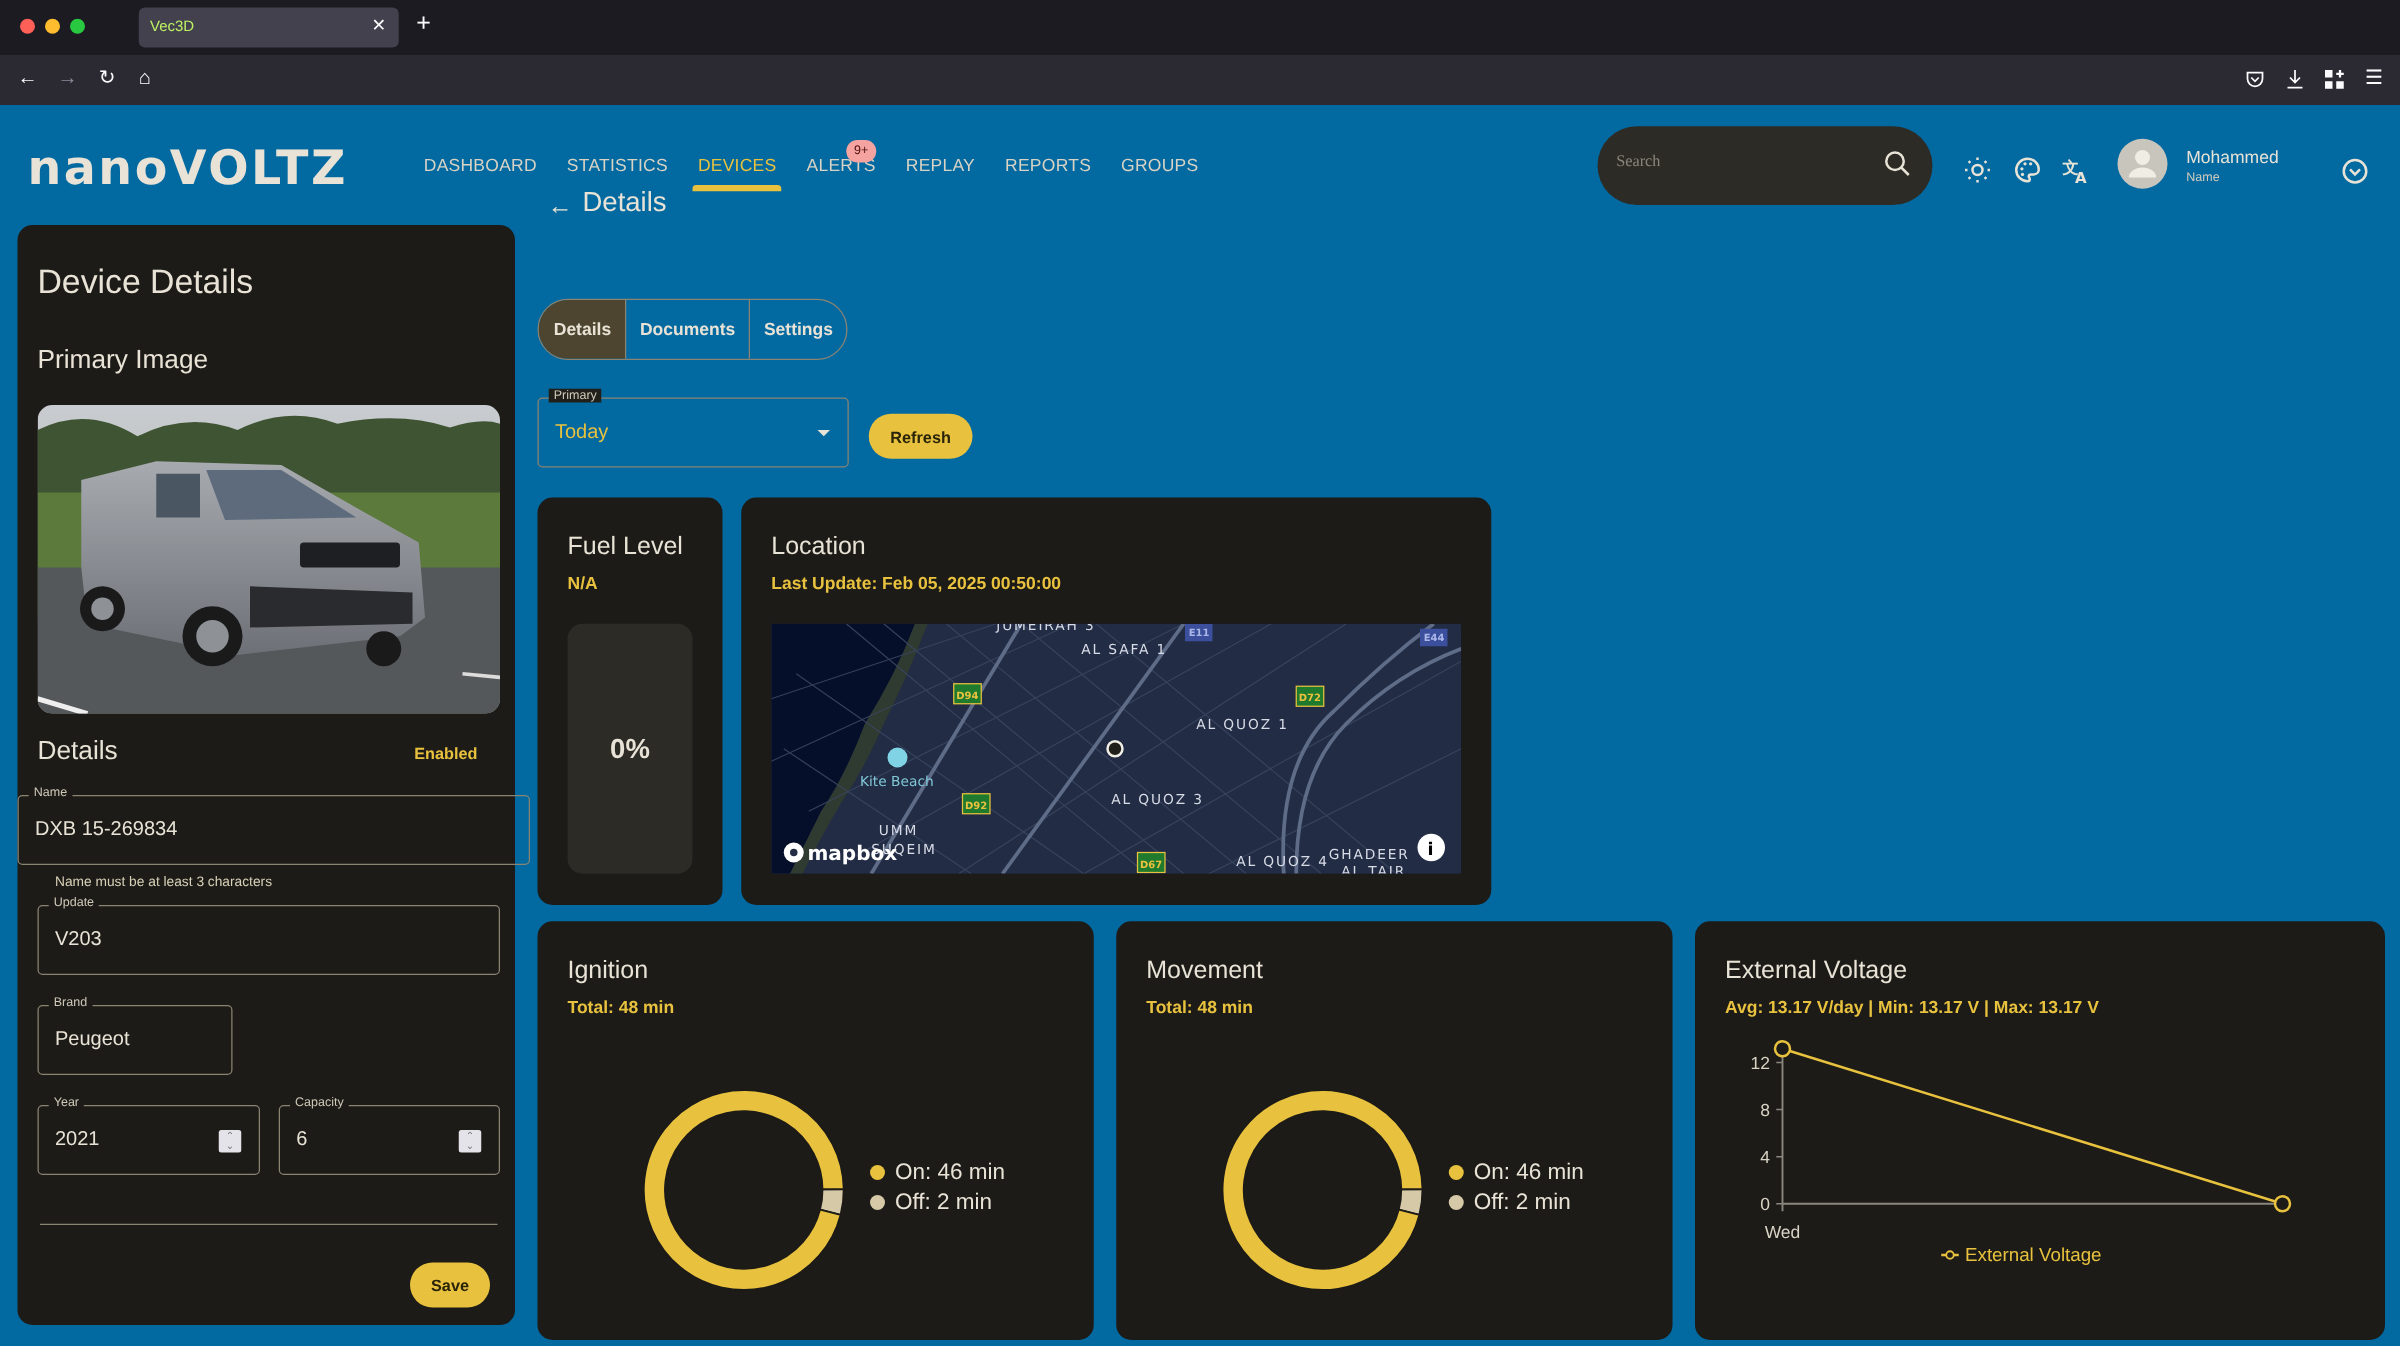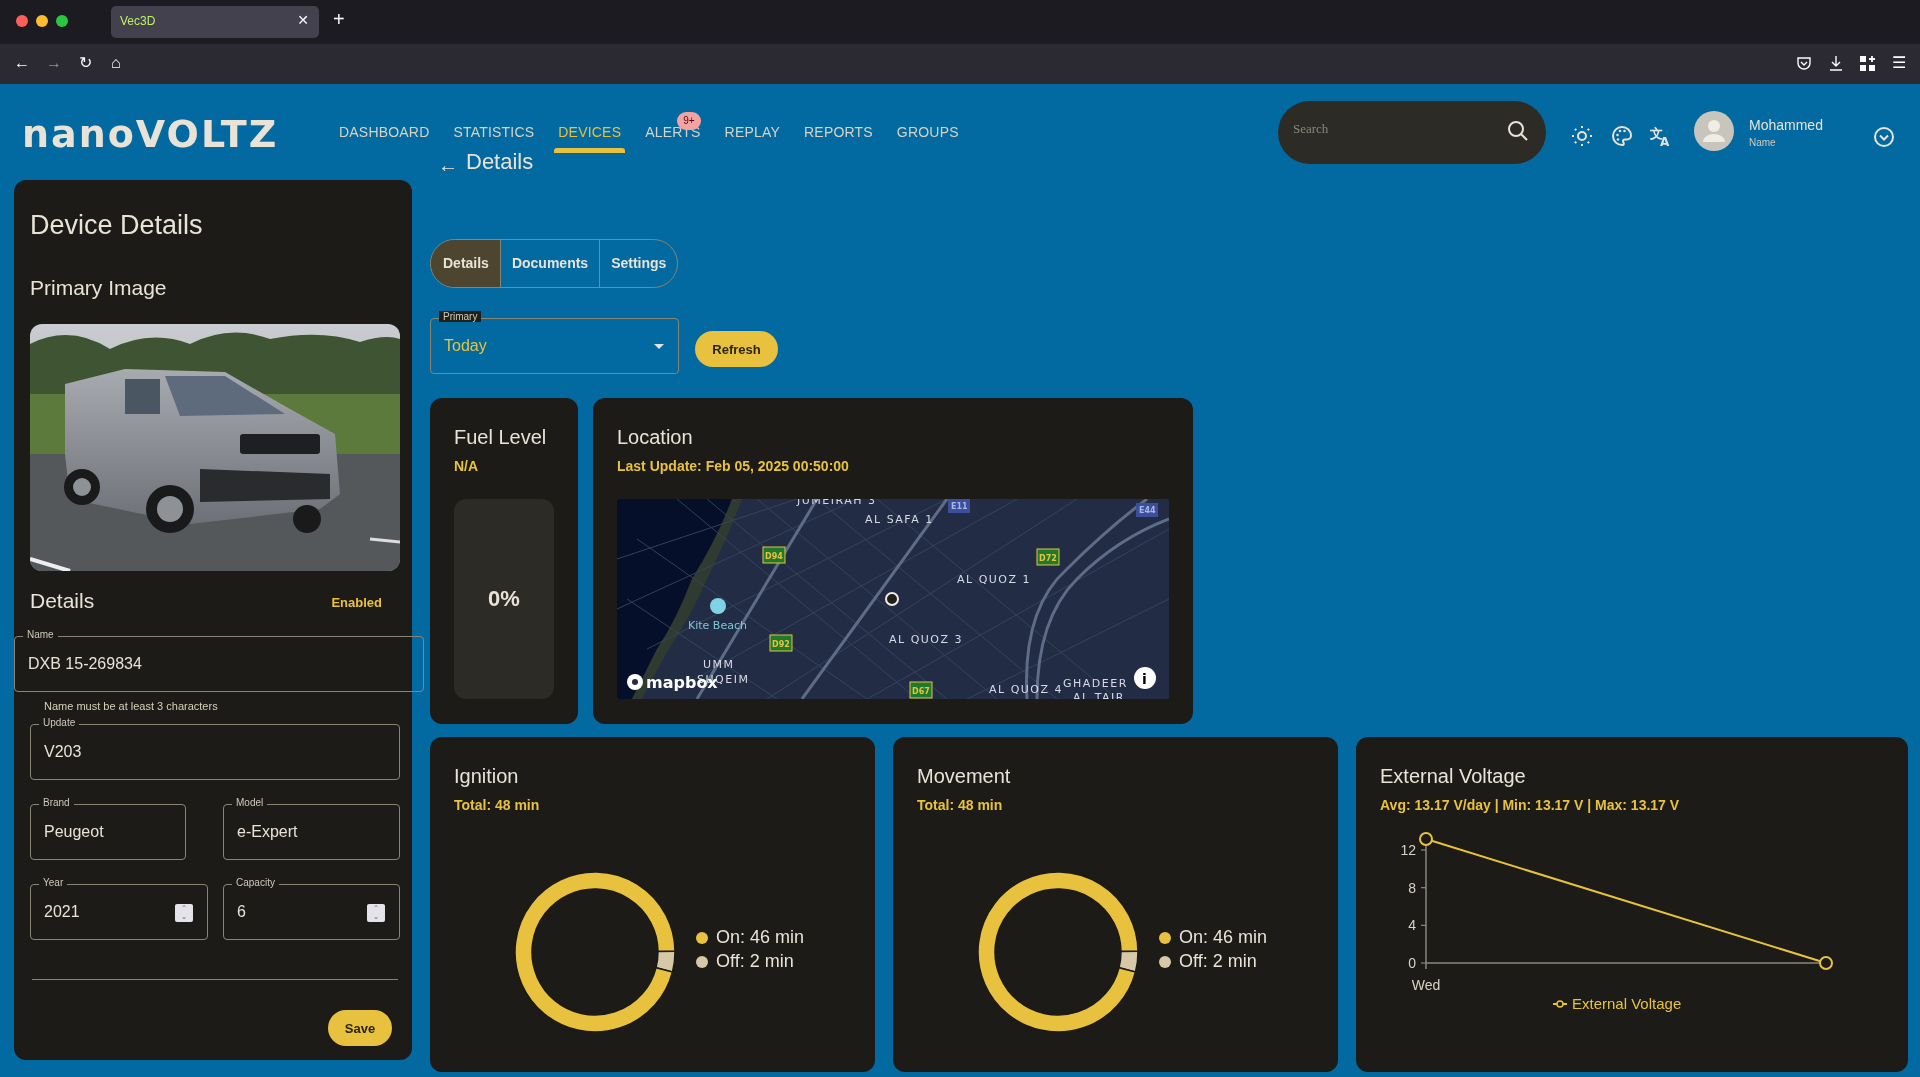--- a/index.html
+++ b/index.html
@@ -208,24 +208,20 @@
     </div>
     <div class="helper">Name must be at least 3 characters</div>
     <div class="field" style="left:16px;top:544px;width:370px">
       <span class="lbl">Update</span>
       <input type="text" value="V203" style="">
     </div>
     <div class="field" style="left:16px;top:624px;width:156px">
       <span class="lbl">Brand</span>
       <input type="text" value="Peugeot" style="">
     </div>
-    <div class="field" style="left:209px;top:624px;width:177px">
-      <span class="lbl">Model</span>
-      <input type="text" value="e-Expert" style="">
-    </div>
     <div class="field" style="left:16px;top:704px;width:178px">
       <span class="lbl">Year</span>
       <input type="text" value="2021" style="">
       <div class="spin">⌃<br>⌄</div>
     </div>
     <div class="field" style="left:209px;top:704px;width:177px">
       <span class="lbl">Capacity</span>
       <input type="text" value="6" style="">
       <div class="spin">⌃<br>⌄</div>
     </div>

